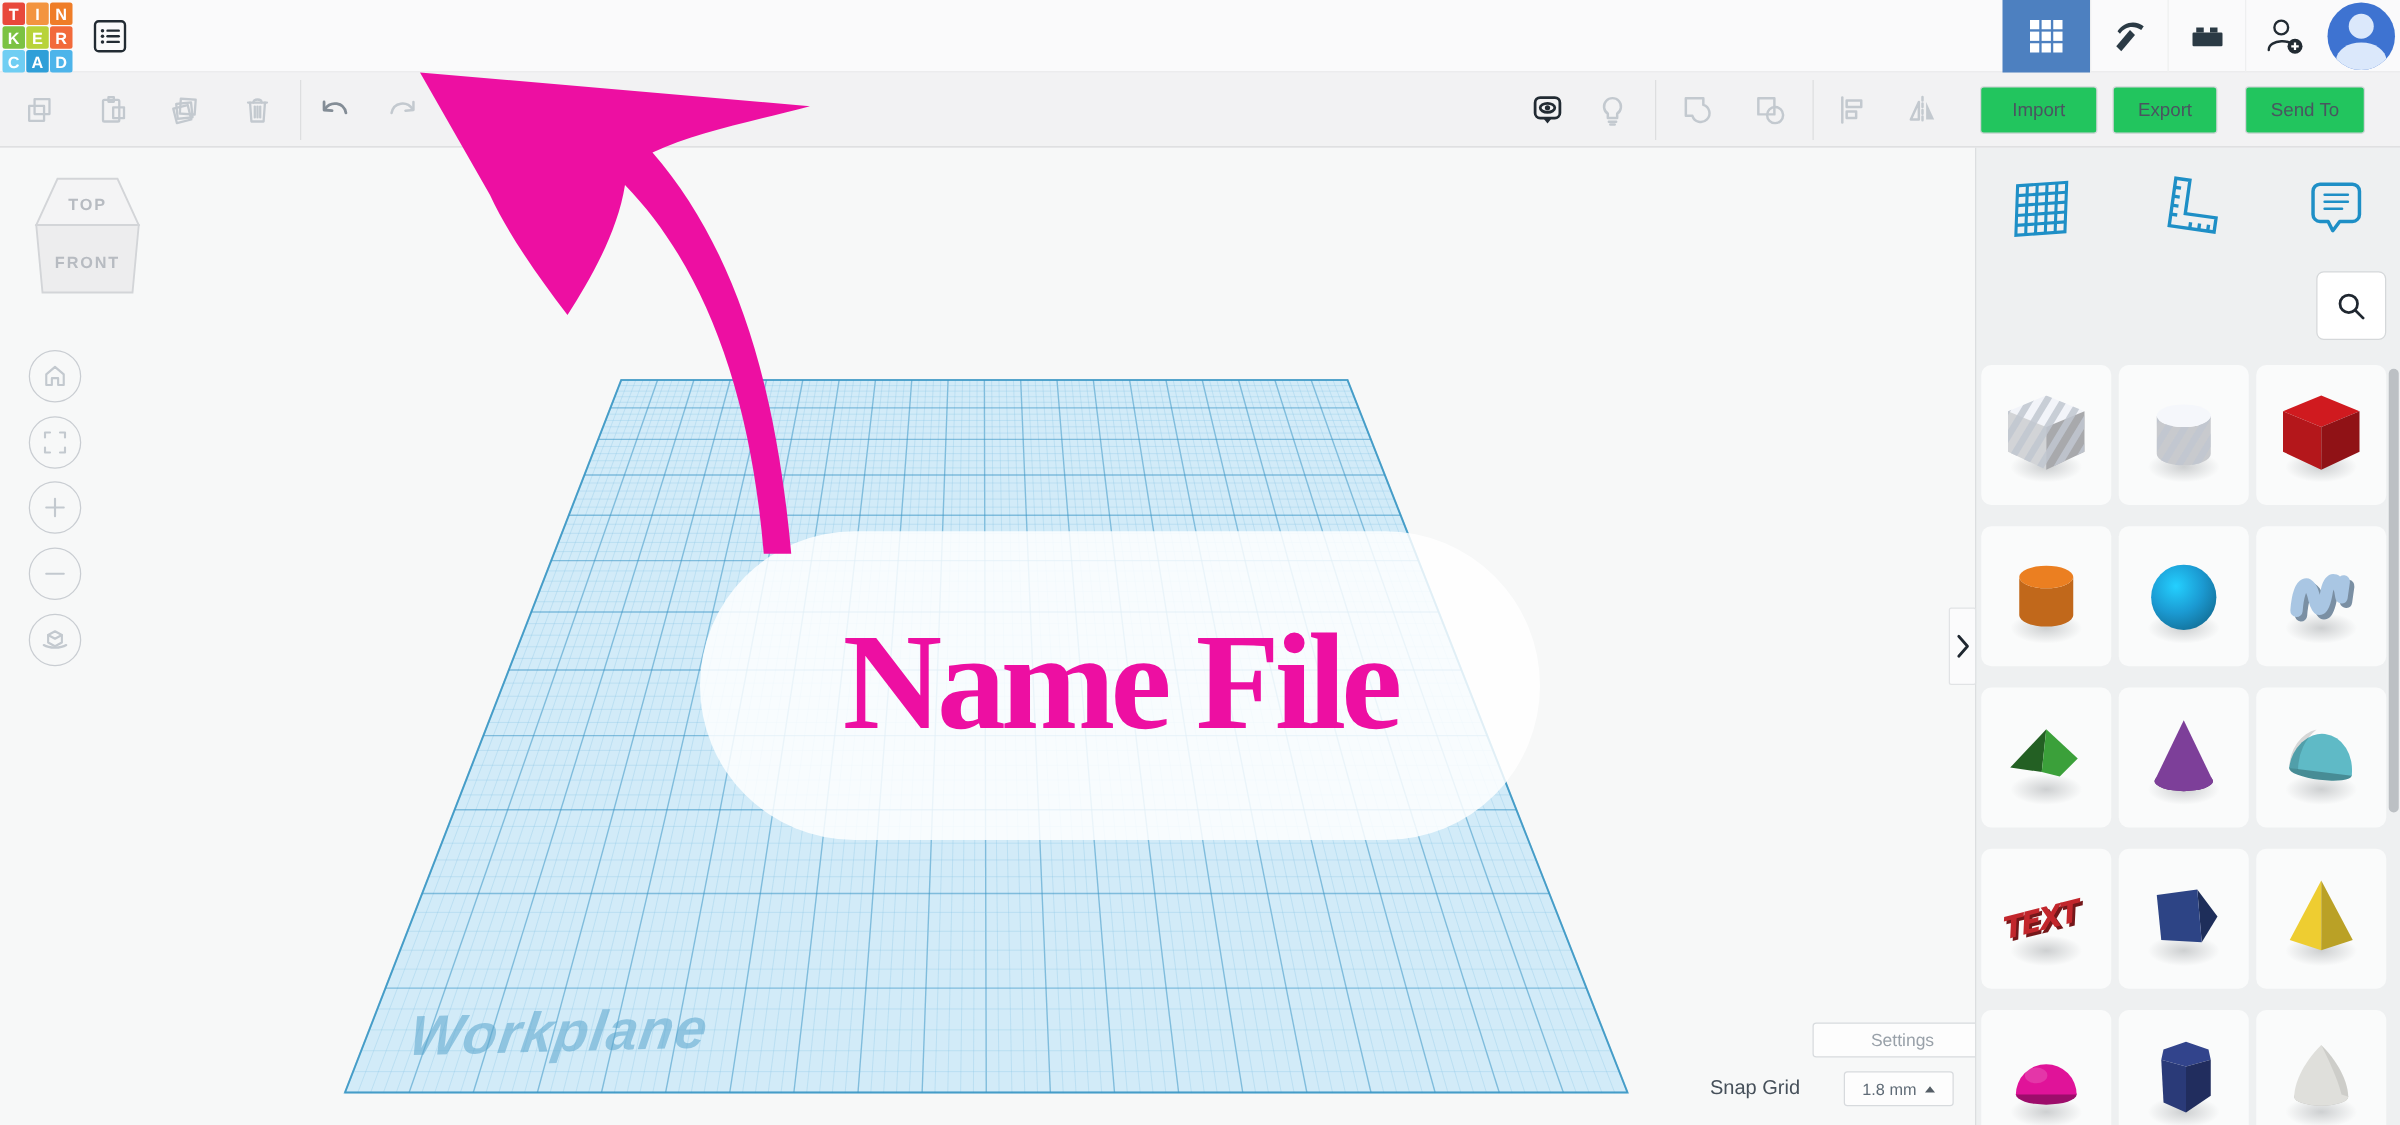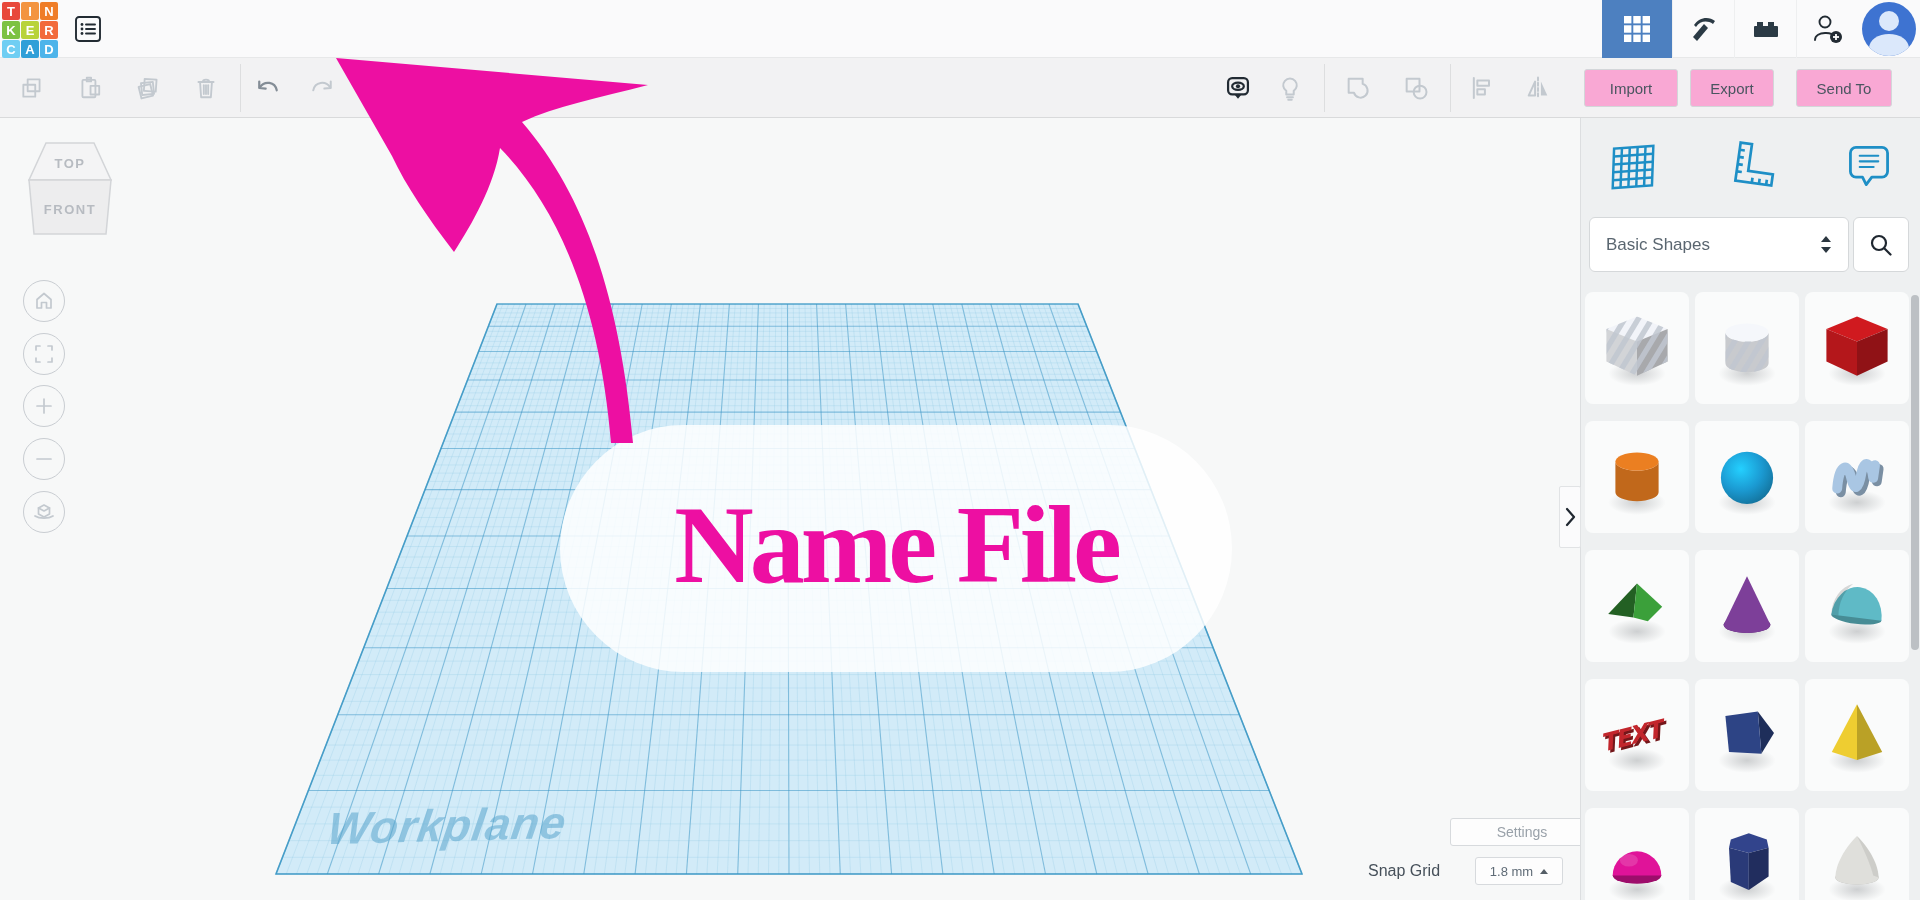--- a/index.html
+++ b/index.html
@@ -18,21 +18,21 @@
   .hcell.apps { width:70px; background:#4d80c0; border-left:none; }
   .hcell.avatar-cell { width:62px; border-left:none; }
   .avatar { width:54px; height:54px; border-radius:50%; background:#3e73d1; overflow:hidden; position:relative; }
   .avatar .head { position:absolute; left:17px; top:9px; width:20px; height:20px; border-radius:50%; background:#dbe8fb; }
   .avatar .body { position:absolute; left:7px; top:32px; width:40px; height:28px; border-radius:50%; background:#dbe8fb; }
 
   
   .toolbar { position:absolute; left:0; top:58px; width:1920px; height:60px; background:#f2f2f3; border-bottom:1px solid #d9dadb; z-index:9; }
   .tb-ic { position:absolute; top:8px; width:44px; height:44px; display:flex; align-items:center; justify-content:center; cursor:pointer; }
   .tb-sep { position:absolute; top:6px; width:1px; height:48px; background:#dddedf; }
-  .tb-btn { position:absolute; top:11px; height:38px; background:#f9a8d4; border:1px solid #d3d6d9; border-radius:3px; color:#4a5560; font-size:15px; display:flex; align-items:center; justify-content:center; cursor:pointer; }
+  .tb-btn { position:absolute; top:11px; height:38px; background:#22c55e; border:1px solid #d3d6d9; border-radius:3px; color:#4a5560; font-size:15px; display:flex; align-items:center; justify-content:center; cursor:pointer; }
   .ic-gray { stroke:#c3c9cf; fill:none; stroke-width:1.7; stroke-linecap:round; stroke-linejoin:round; }
   .ic-mid  { stroke:#848d96; fill:none; stroke-width:1.9; stroke-linecap:round; stroke-linejoin:round; }
   .ic-dark { stroke:#222b33; fill:none; stroke-width:1.9; stroke-linecap:round; stroke-linejoin:round; }
 
   
   .viewcube { position:absolute; left:14px; top:130px; width:112px; height:118px; cursor:pointer; }
   .vc-label { fill:#b7bbc1; font-weight:bold; font-size:13px; letter-spacing:1.5px; }
   .navbtn { position:absolute; left:23px; width:42px; height:42px; border:1.5px solid #c9cdd2; border-radius:50%; display:flex; align-items:center; justify-content:center; cursor:pointer; background:transparent; }
   .wp-svg { position:absolute; left:0; top:118px; z-index:1; }
   .wp-label { position:absolute; left:328px; top:800px; font-size:45px; font-weight:bold; font-style:italic; color:rgba(88,164,204,0.55); transform:rotate(-1.5deg) skewX(-10deg); letter-spacing:1px; z-index:2; }
@@ -480,27 +480,20 @@
       <svg width="52" height="52" viewBox="0 0 56 56">
         <g stroke="#1e8fc6" stroke-width="3" fill="none" stroke-linejoin="round" stroke-linecap="round">
           <path d="M14,8 H42 a6,6 0 0 1 6,6 V34 a6,6 0 0 1 -6,6 H31 L25,48 L21,40 H14 a6,6 0 0 1 -6,-6 V14 a6,6 0 0 1 6,-6 Z"></path>
           <line x1="18" y1="17" x2="38" y2="17" stroke-width="2.2"></line>
           <line x1="18" y1="23" x2="38" y2="23" stroke-width="2.2"></line>
           <line x1="18" y1="29" x2="33" y2="29" stroke-width="2.2"></line>
         </g>
       </svg>
     </div>
 
-    <div class="dd">
-      <span class="dd-label">Basic Shapes</span>
-      <svg width="12" height="22" viewBox="0 0 12 22">
-        <polygon points="6,2 11,8 1,8" fill="#2b3740"></polygon>
-        <polygon points="1,13 11,13 6,19" fill="#2b3740"></polygon>
-      </svg>
-    </div>
     <div class="search-btn">
       <svg width="26" height="26" viewBox="0 0 26 26">
         <circle cx="11" cy="11" r="7" stroke="#1f2730" stroke-width="2.2" fill="none"></circle>
         <line x1="16.2" y1="16.2" x2="22.5" y2="22.5" stroke="#1f2730" stroke-width="2.2" stroke-linecap="round"></line>
       </svg>
     </div>
 
     <div class="tiles">
         <div class="tile">
           <div class="shape-shadow"></div>

